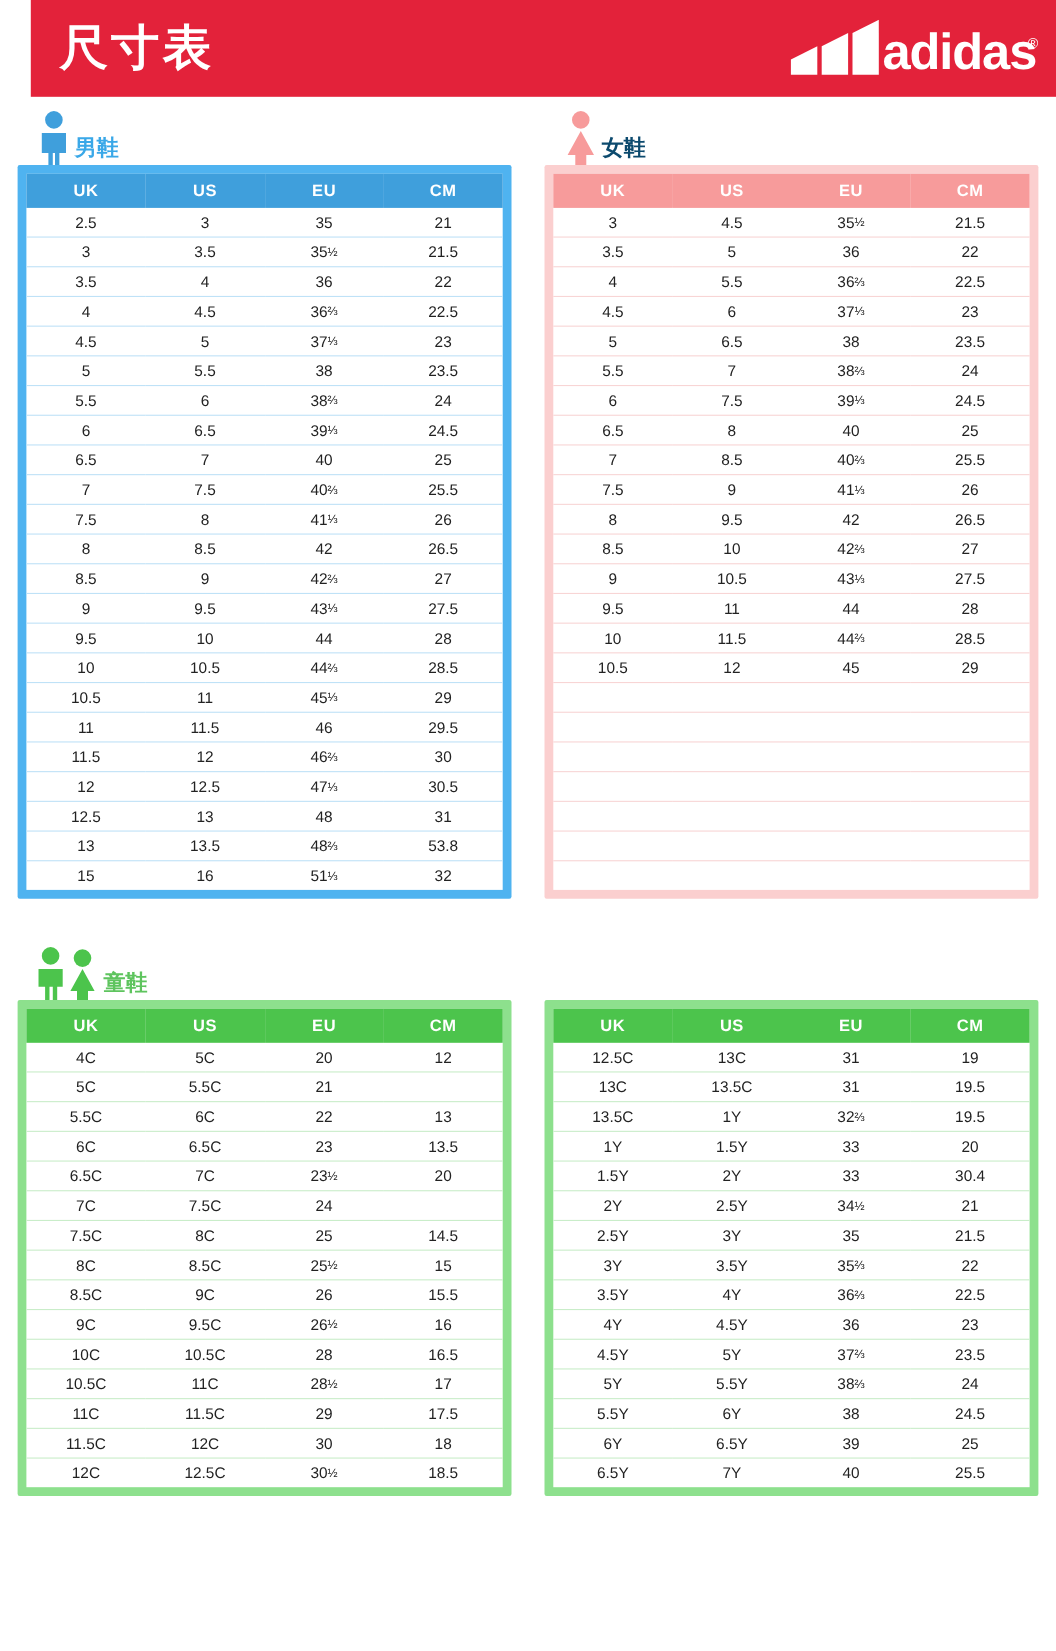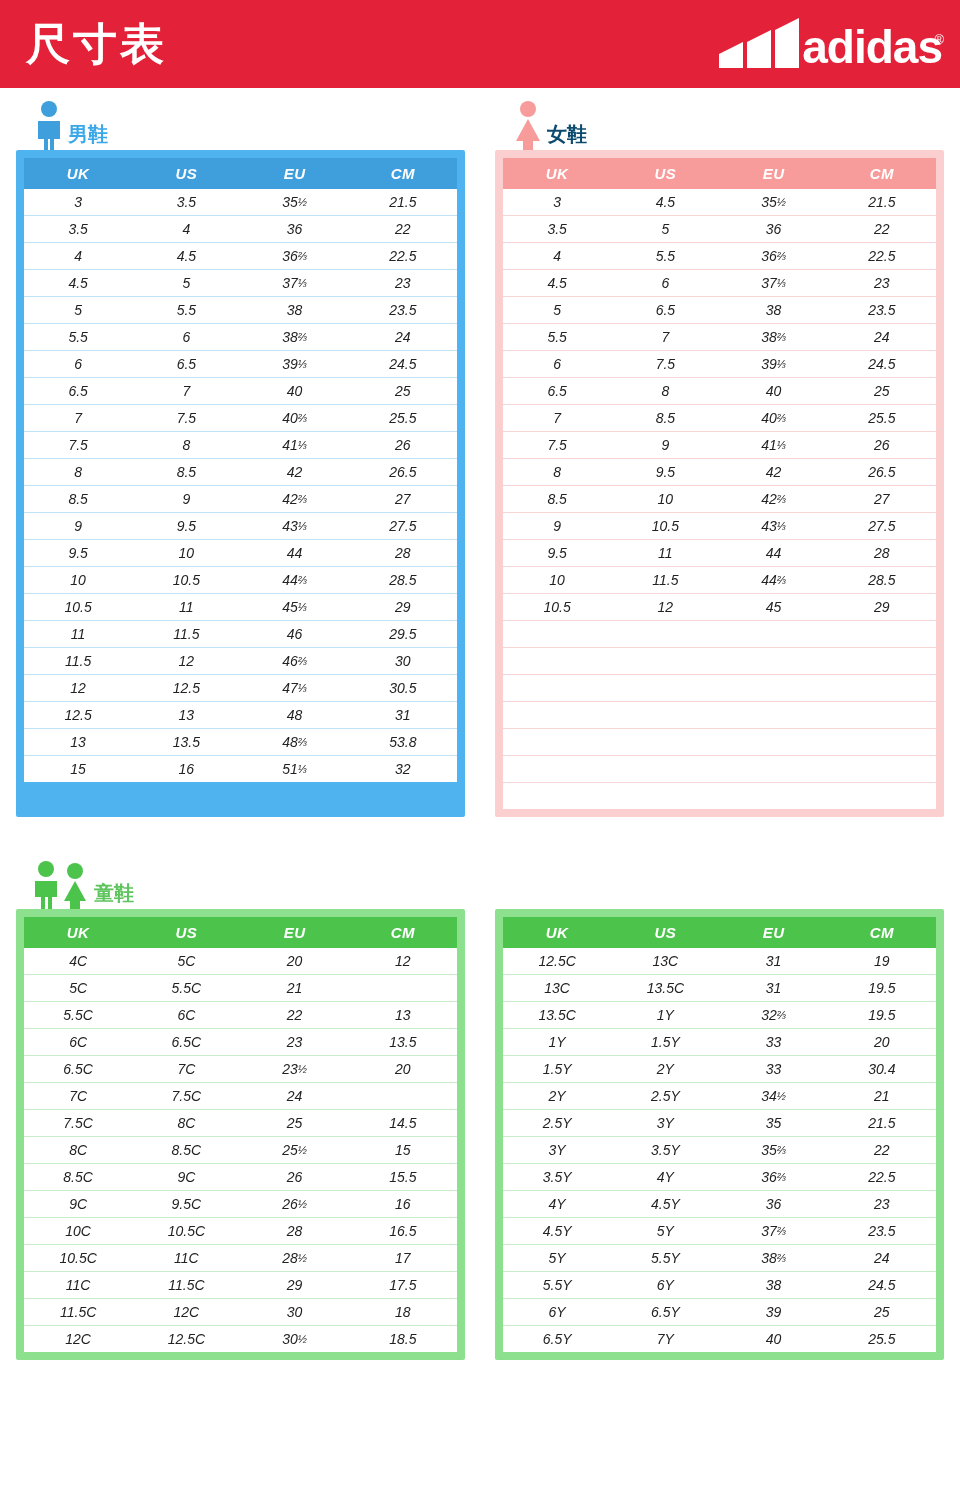--- a/index.html
+++ b/index.html
@@ -17,20 +17,21 @@
 
   
   .header {
     position: relative;
     height: 88px;
     background: #e3223a;
     display: flex;
     align-items: center;
     justify-content: space-between;
     padding: 0 18px 0 26px;
+    margin-left: 28px;
   }
   .header-title {
     color: #ffffff;
     font-size: 44px;
     font-weight: bold;
     letter-spacing: 3px;
     line-height: 1;
     white-space: nowrap;
   }
   .logo-wrap {
@@ -69,21 +70,20 @@
     padding-bottom: 2px;
   }
   .label-men { color: #3aa8e8; }
   .label-women { color: #0c4a6e; }
   .label-kids { color: #5ec45e; }
 
   .cards {
     display: flex;
     gap: 30px;
     padding: 0 16px;
-    font-style: italic;
   }
   .card {
     flex: 1 1 0;
     padding: 8px;
     border-radius: 2px;
   }
   .card-men { background: #4fb3f0; }
   .card-women { background: #fbcfcf; }
   .card-kids { background: #8de08d; }
 
@@ -170,20 +170,26 @@
         <thead>
           <tr>
             <th>UK</th>
             <th>US</th>
             <th>EU</th>
             <th>CM</th>
           </tr>
         </thead>
         <tbody id="men-body">
             <tr>
+              <td>2.5</td>
+              <td>3</td>
+              <td>35</td>
+              <td>21</td>
+            </tr>
+            <tr>
               <td>3</td>
               <td>3.5</td>
               <td>35<span class="frac">½</span></td>
               <td>21.5</td>
             </tr>
             <tr>
               <td>3.5</td>
               <td>4</td>
               <td>36</td>
               <td>22</td>

